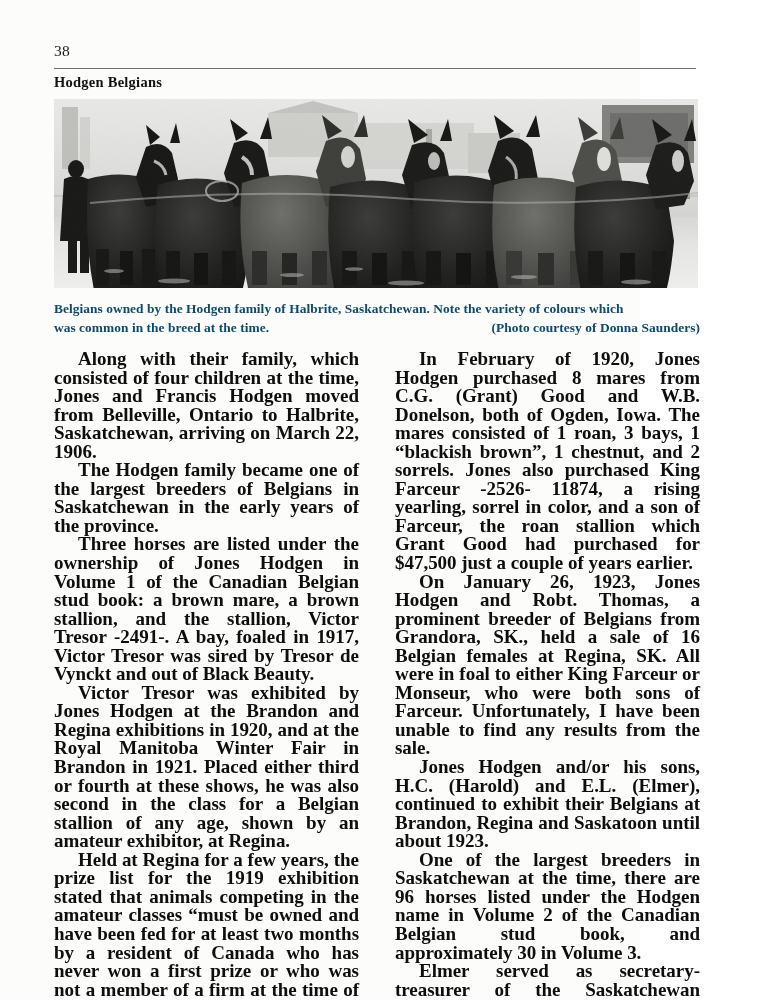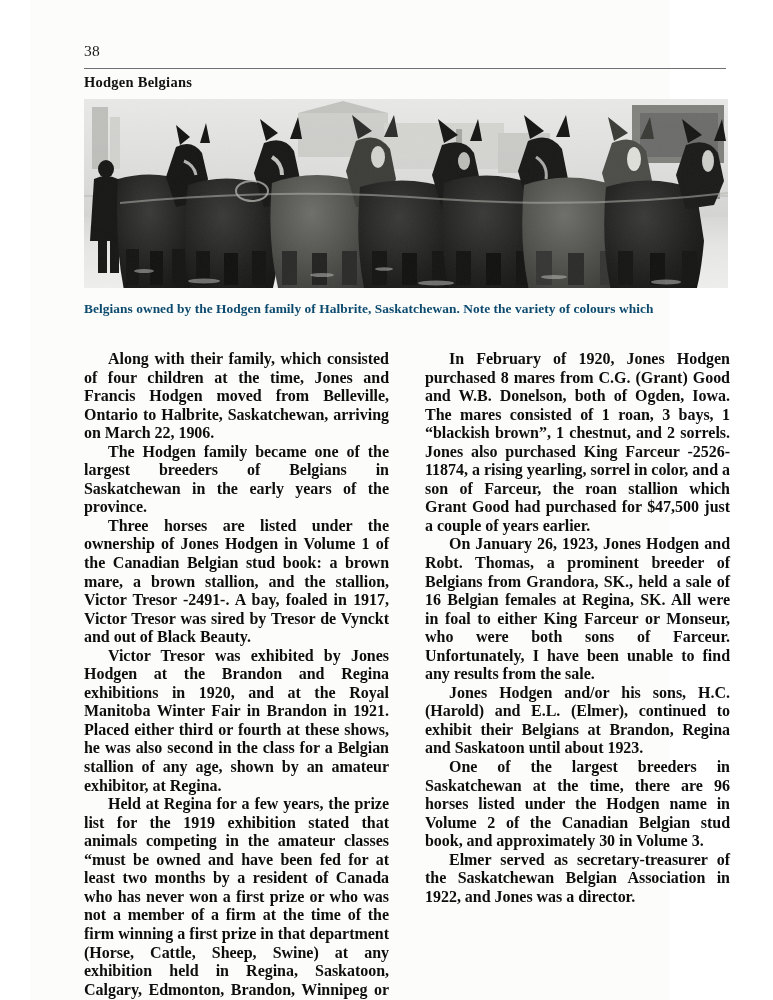--- a/index.html
+++ b/index.html
@@ -14,21 +14,20 @@
     color: #000000;
     position: relative;
     overflow: hidden;
   }
   .page {
     position: absolute;
     left: 0; top: 0;
     width: 640px;
     height: 1000px;
     background: #fcfcfb;
-    margin-left: 30px;
   }
   
   .folio {
     position: absolute;
     left: 54px;
     top: 42px;
     font-size: 15.5px;
     letter-spacing: .2px;
     color: #1b1b1b;
   }
@@ -89,21 +88,21 @@
     position: absolute;
     left: 54px;
     top: 350px;
     width: 646px;
     height: 615px;
     display: flex;
     justify-content: space-between;
   }
   .col {
     width: 305px;
-    font-size: 16px;
+    font-size: 19px;
     line-height: 18.55px;
     text-align: justify;
     text-justify: inter-word;
     color: #0e0e0e;
     font-weight: bold;
     letter-spacing: -0.03px;
   }
   .col p {
     margin: 0;
     text-indent: 24px;
@@ -272,20 +271,24 @@
         <ellipse cx="60" cy="172" rx="10" ry="2"></ellipse>
         <ellipse cx="300" cy="170" rx="9" ry="1.8"></ellipse>
       </g>
 
       <rect x="0" y="0" width="644" height="189" filter="url(#grain)" opacity="0.5"></rect>
     </svg>
   </div>
 
   <div class="caption">
     <span>Belgians owned by the Hodgen family of Halbrite, Saskatchewan. Note the variety of colours which</span>
+    <span class="line2">
+      <span>was common in the breed at the time.</span>
+      <span class="credit">(Photo courtesy of Donna Saunders)</span>
+    </span>
   </div>
 
   <div class="columns">
 
     <div class="col">
       <p>Along with their family, which consisted of four children at the time, Jones and Francis Hodgen moved from Belleville, Ontario to Halbrite, Saskatchewan, arriving on March 22, 1906.</p>
       <p>The Hodgen family became one of the largest breeders of Belgians in Saskatchewan in the early years of the province.</p>
       <p><span>Three horses are listed under the ownership of Jones Hodgen in Volume 1 of the Canadian Belgian stud book: a brown mare, a brown stallion, and the stallion, Victor Tresor -2491-. </span><span class="hl">A bay, foaled in 1917, Victor Tresor was sired by Tresor de Vynckt and out of Black Beauty.</span></p>
       <p>Victor Tresor was exhibited by Jones Hodgen at the Brandon and Regina exhibitions in 1920, and at the Royal Manitoba Winter Fair in Brandon in 1921. Placed either third or fourth at these shows, he was also second in the class for a Belgian stallion of any age, shown by an amateur exhibitor, at Regina.</p>
       <p>Held at Regina for a few years, the prize list for the 1919 exhibition stated that animals competing in the amateur classes “must be owned and have been fed for at least two months by a resident of Canada who has never won a first prize or who was not a member of a firm at the time of the firm winning a first prize in that department (Horse, Cattle, Sheep, Swine) at any exhibition held in Regina, Saskatoon, Calgary, Edmonton, Brandon, Winnipeg or Toronto between January 1, 1913 and December 31, 1917…”</p>

